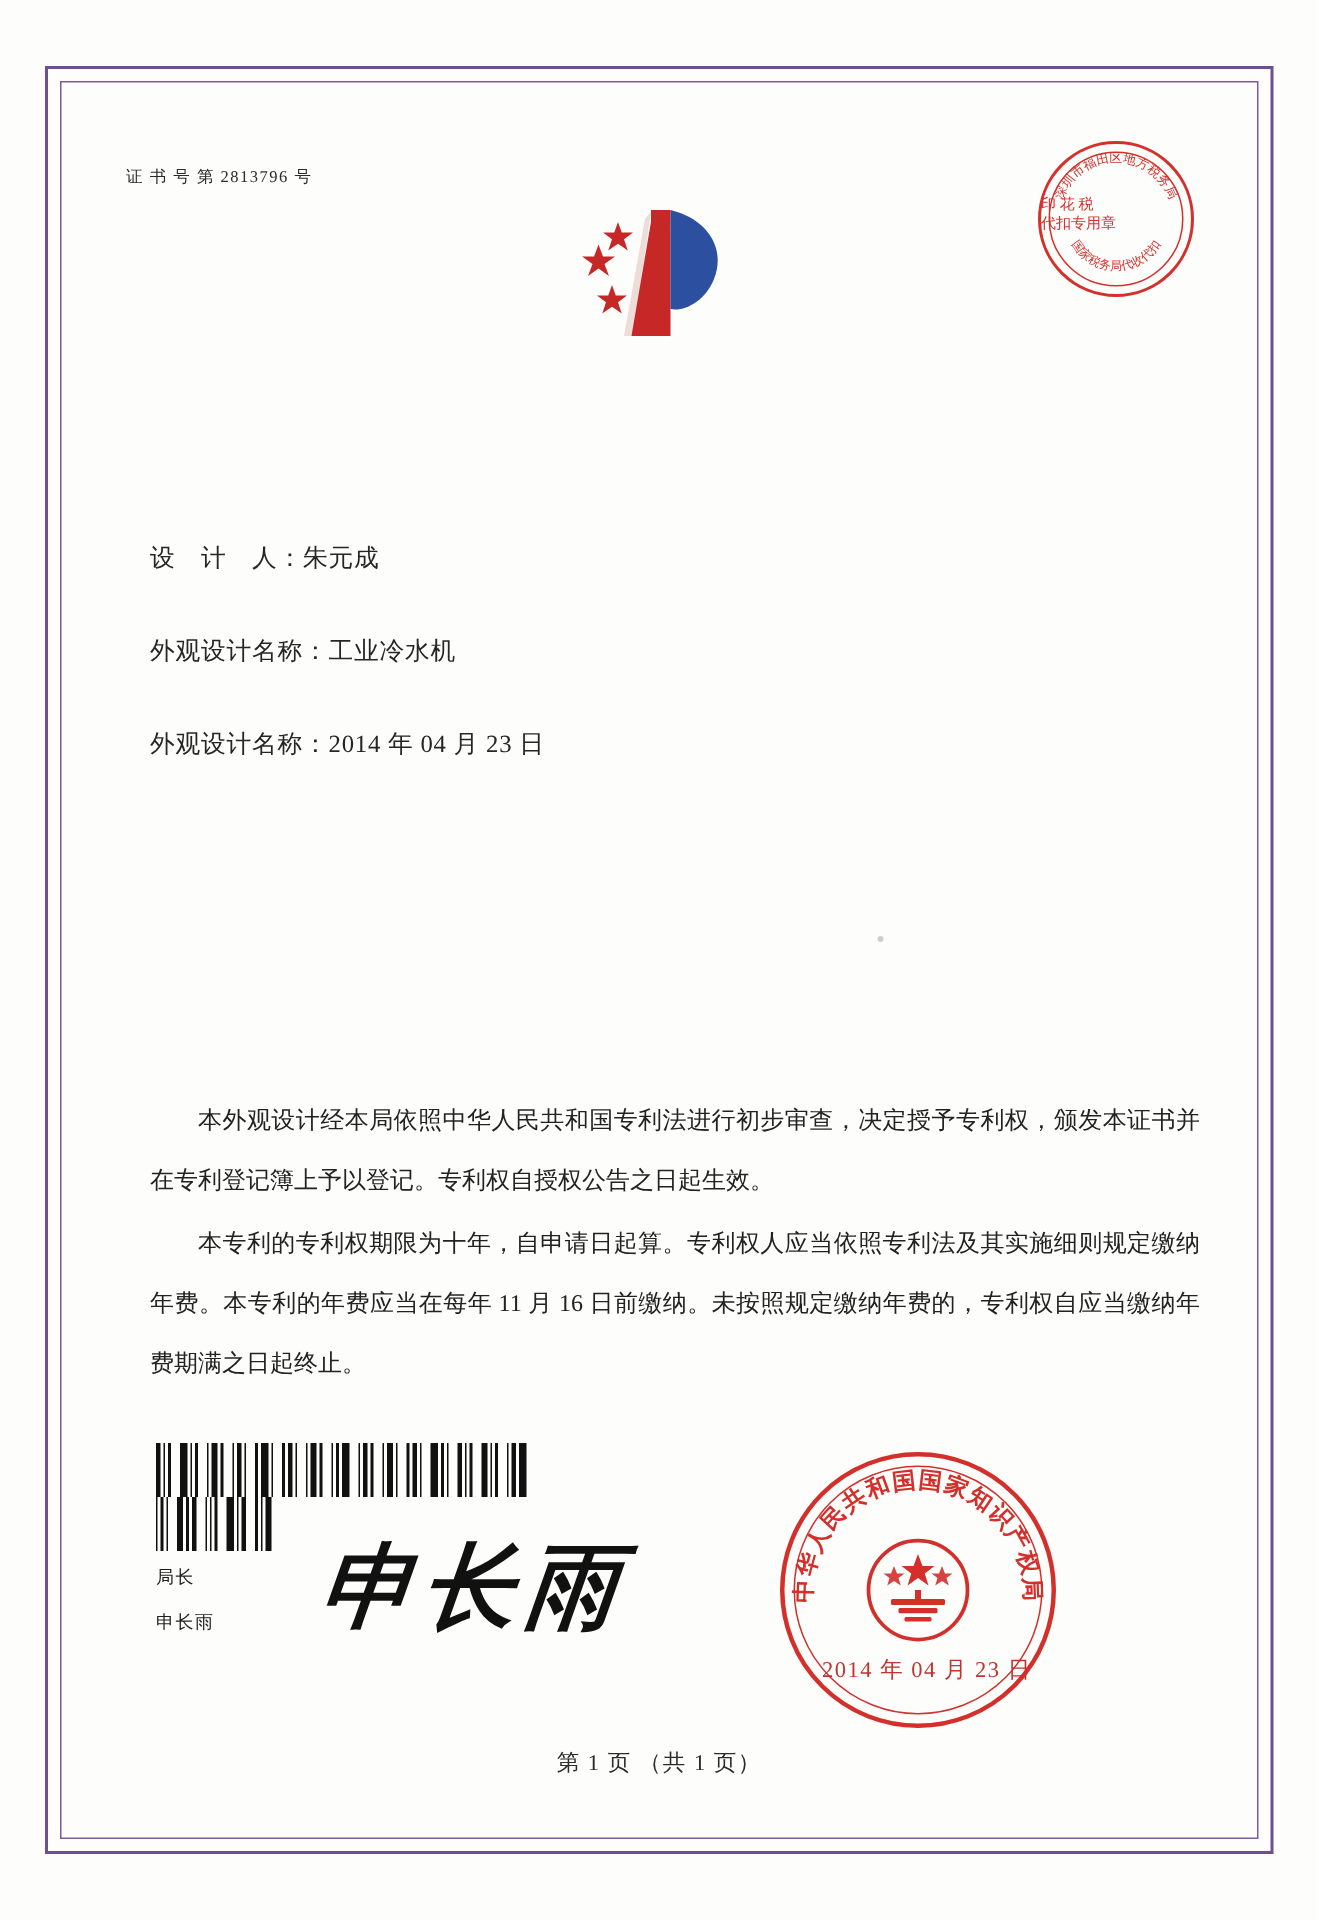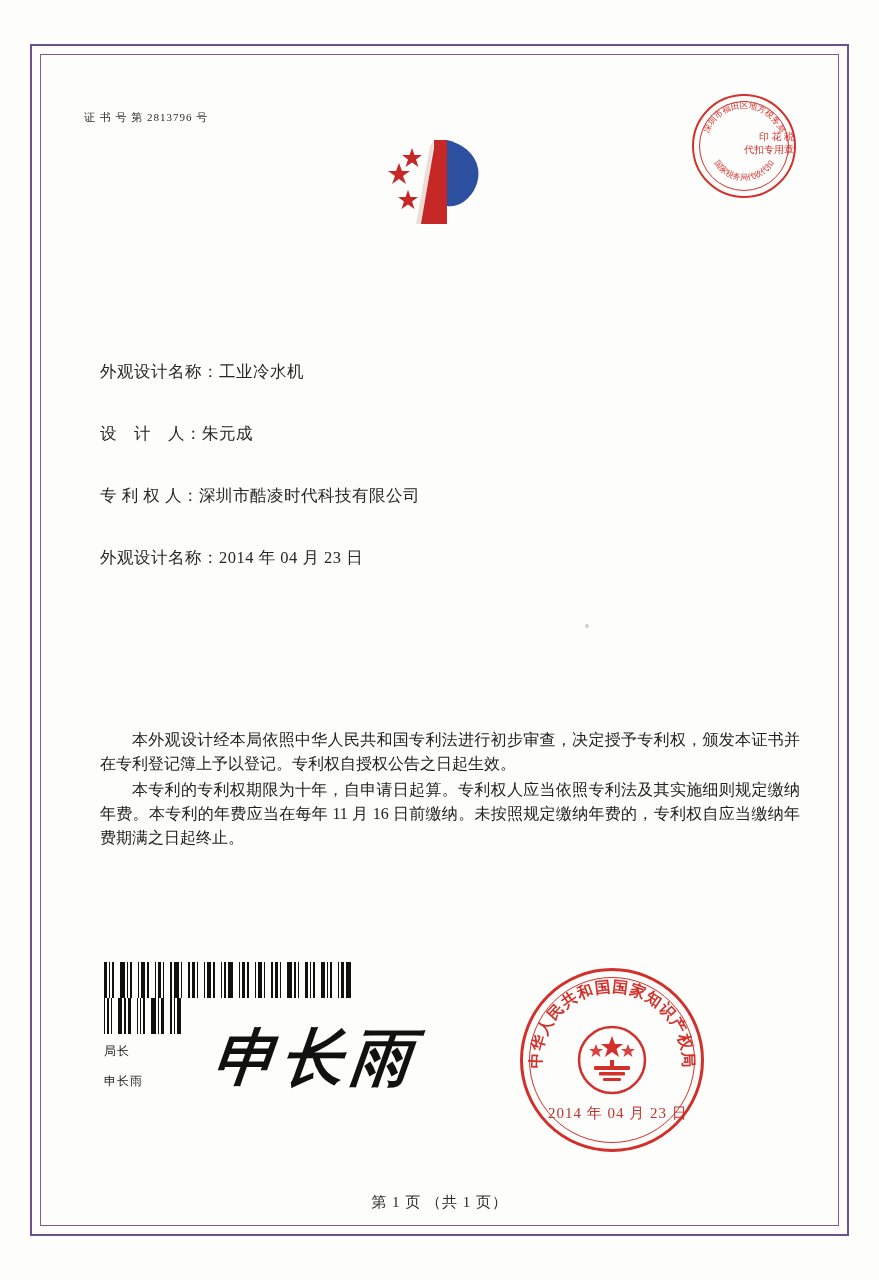--- a/index.html
+++ b/index.html
@@ -71,21 +71,21 @@
     border: 1px solid #d4302c;
     border-radius: 50%;
   }
   .stamp-top .arc-text {
     position: absolute;
     left: 0; top: 0; width: 100px; height: 100px;
   }
   .stamp-top .center-lines {
     position: absolute;
     left: 0; right: 0; top: 34px;
-    text-align: right;
+    text-align: left;
     font-size: 10px;
     line-height: 13px;
     font-family: "Liberation Serif", serif;
     color: #d4302c;
   }
 
   
   .doc-title {
     position: absolute;
     left: 0; right: 0;
@@ -118,21 +118,21 @@
   .field-value {
     letter-spacing: 0.5px;
   }
 
   
   .body-text {
     position: absolute;
     left: 100px; top: 728px;
     width: 700px;
     font-size: 16px;
-    line-height: 24px;
+    line-height: 40px;
     color: #222;
     text-align: justify;
   }
   .body-text p {
     margin: 0 0 2px 0;
     text-indent: 2em;
   }
 
   
   .barcode {
@@ -207,21 +207,20 @@
 
   
   .page-footer {
     position: absolute;
     left: 0; right: 0;
     top: 1166px;
     text-align: center;
     font-size: 15px;
     color: #2b2b2b;
     letter-spacing: 1px;
-    margin-top: 27px;
   }
 
   .faint-mark {
     position: absolute;
     left: 585px; top: 624px;
     width: 4px; height: 4px;
     background: #cfcfcf;
     border-radius: 50%;
   }
 </style>
@@ -268,27 +267,24 @@
     </svg>
     <div class="center-lines">
       <div>印 花 税</div>
       <div>代扣专用章</div>
     </div>
   </div>
 
 
   <div class="fields">
     <div class="field-row">
-      <span class="field-label">外观设计名称：</span><span class="field-value">工业冷水机</span>
-    </div>
-    <div class="field-row">
       <span class="field-label">设　计　人：</span><span class="field-value">朱元成</span>
     </div>
     <div class="field-row">
-      <span class="field-label">专 利 权 人：</span><span class="field-value">深圳市酷凌时代科技有限公司</span>
+      <span class="field-label">外观设计名称：</span><span class="field-value">工业冷水机</span>
     </div>
     <div class="field-row">
       <span class="field-label">外观设计名称：</span><span class="field-value">2014 年 04 月 23 日</span>
     </div>
   </div>
 
   <div class="faint-mark"></div>
 
   <div class="body-text">
     <p>本外观设计经本局依照中华人民共和国专利法进行初步审查，决定授予专利权，颁发本证书并在专利登记簿上予以登记。专利权自授权公告之日起生效。</p>

